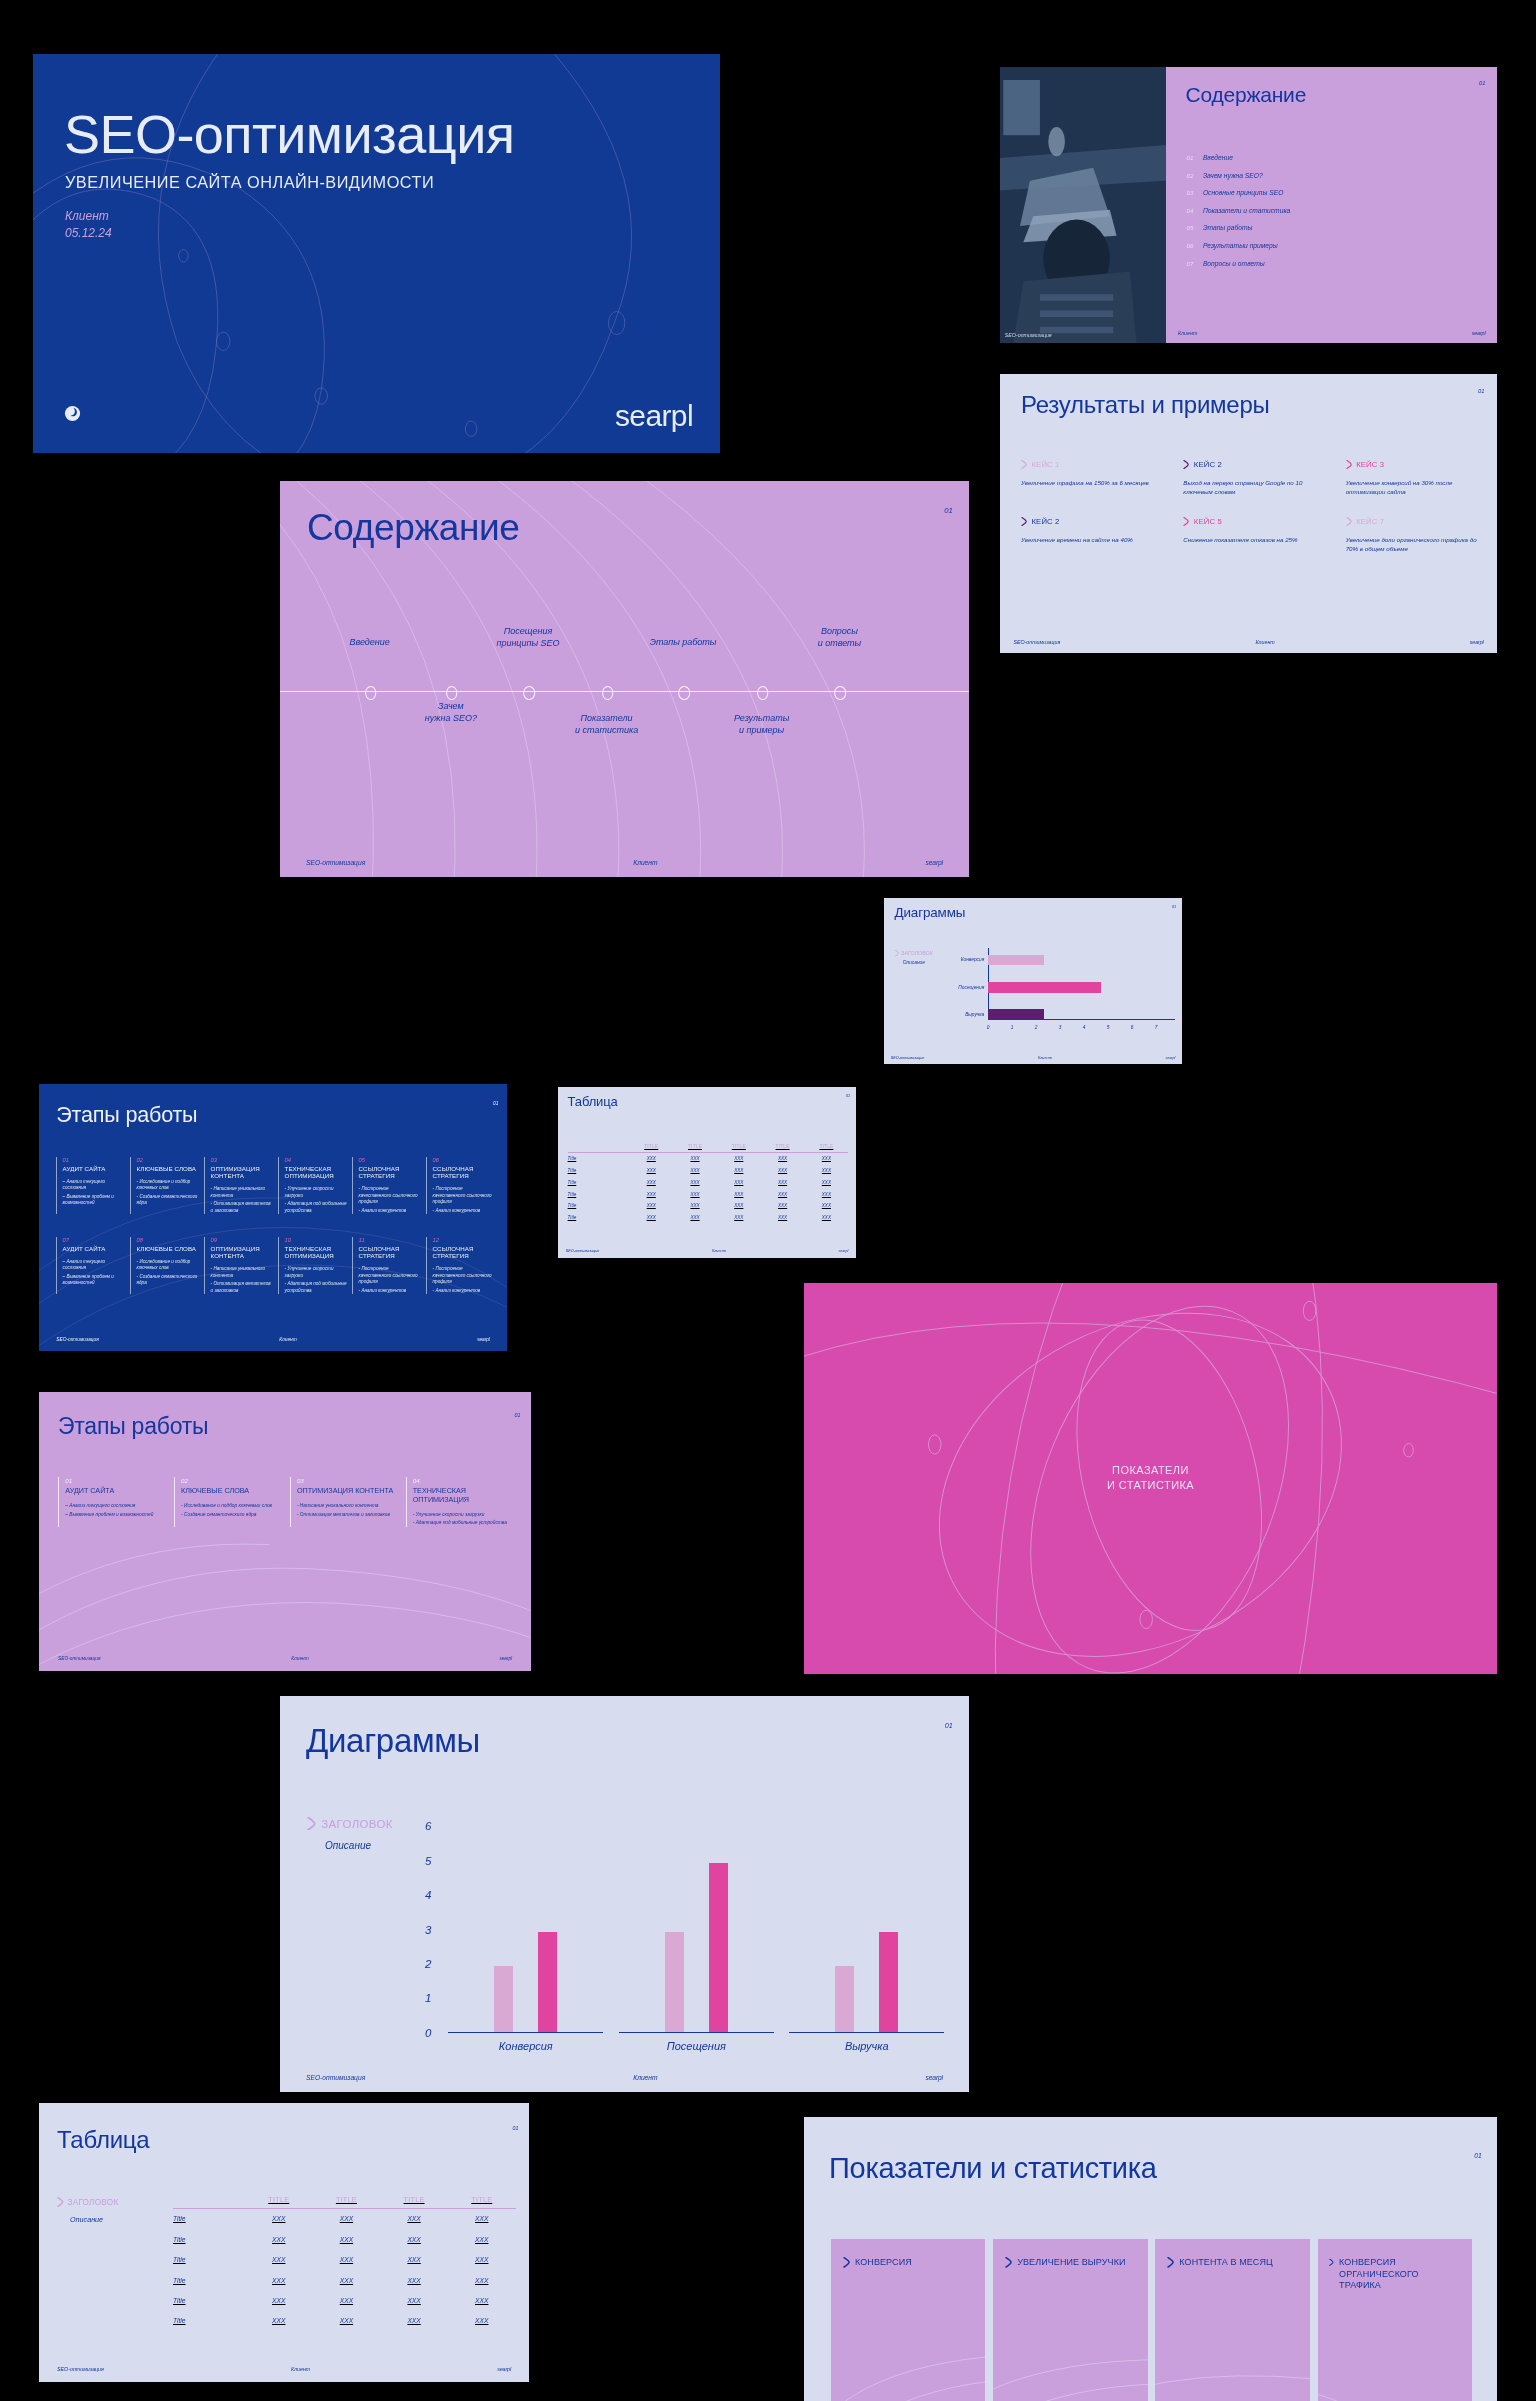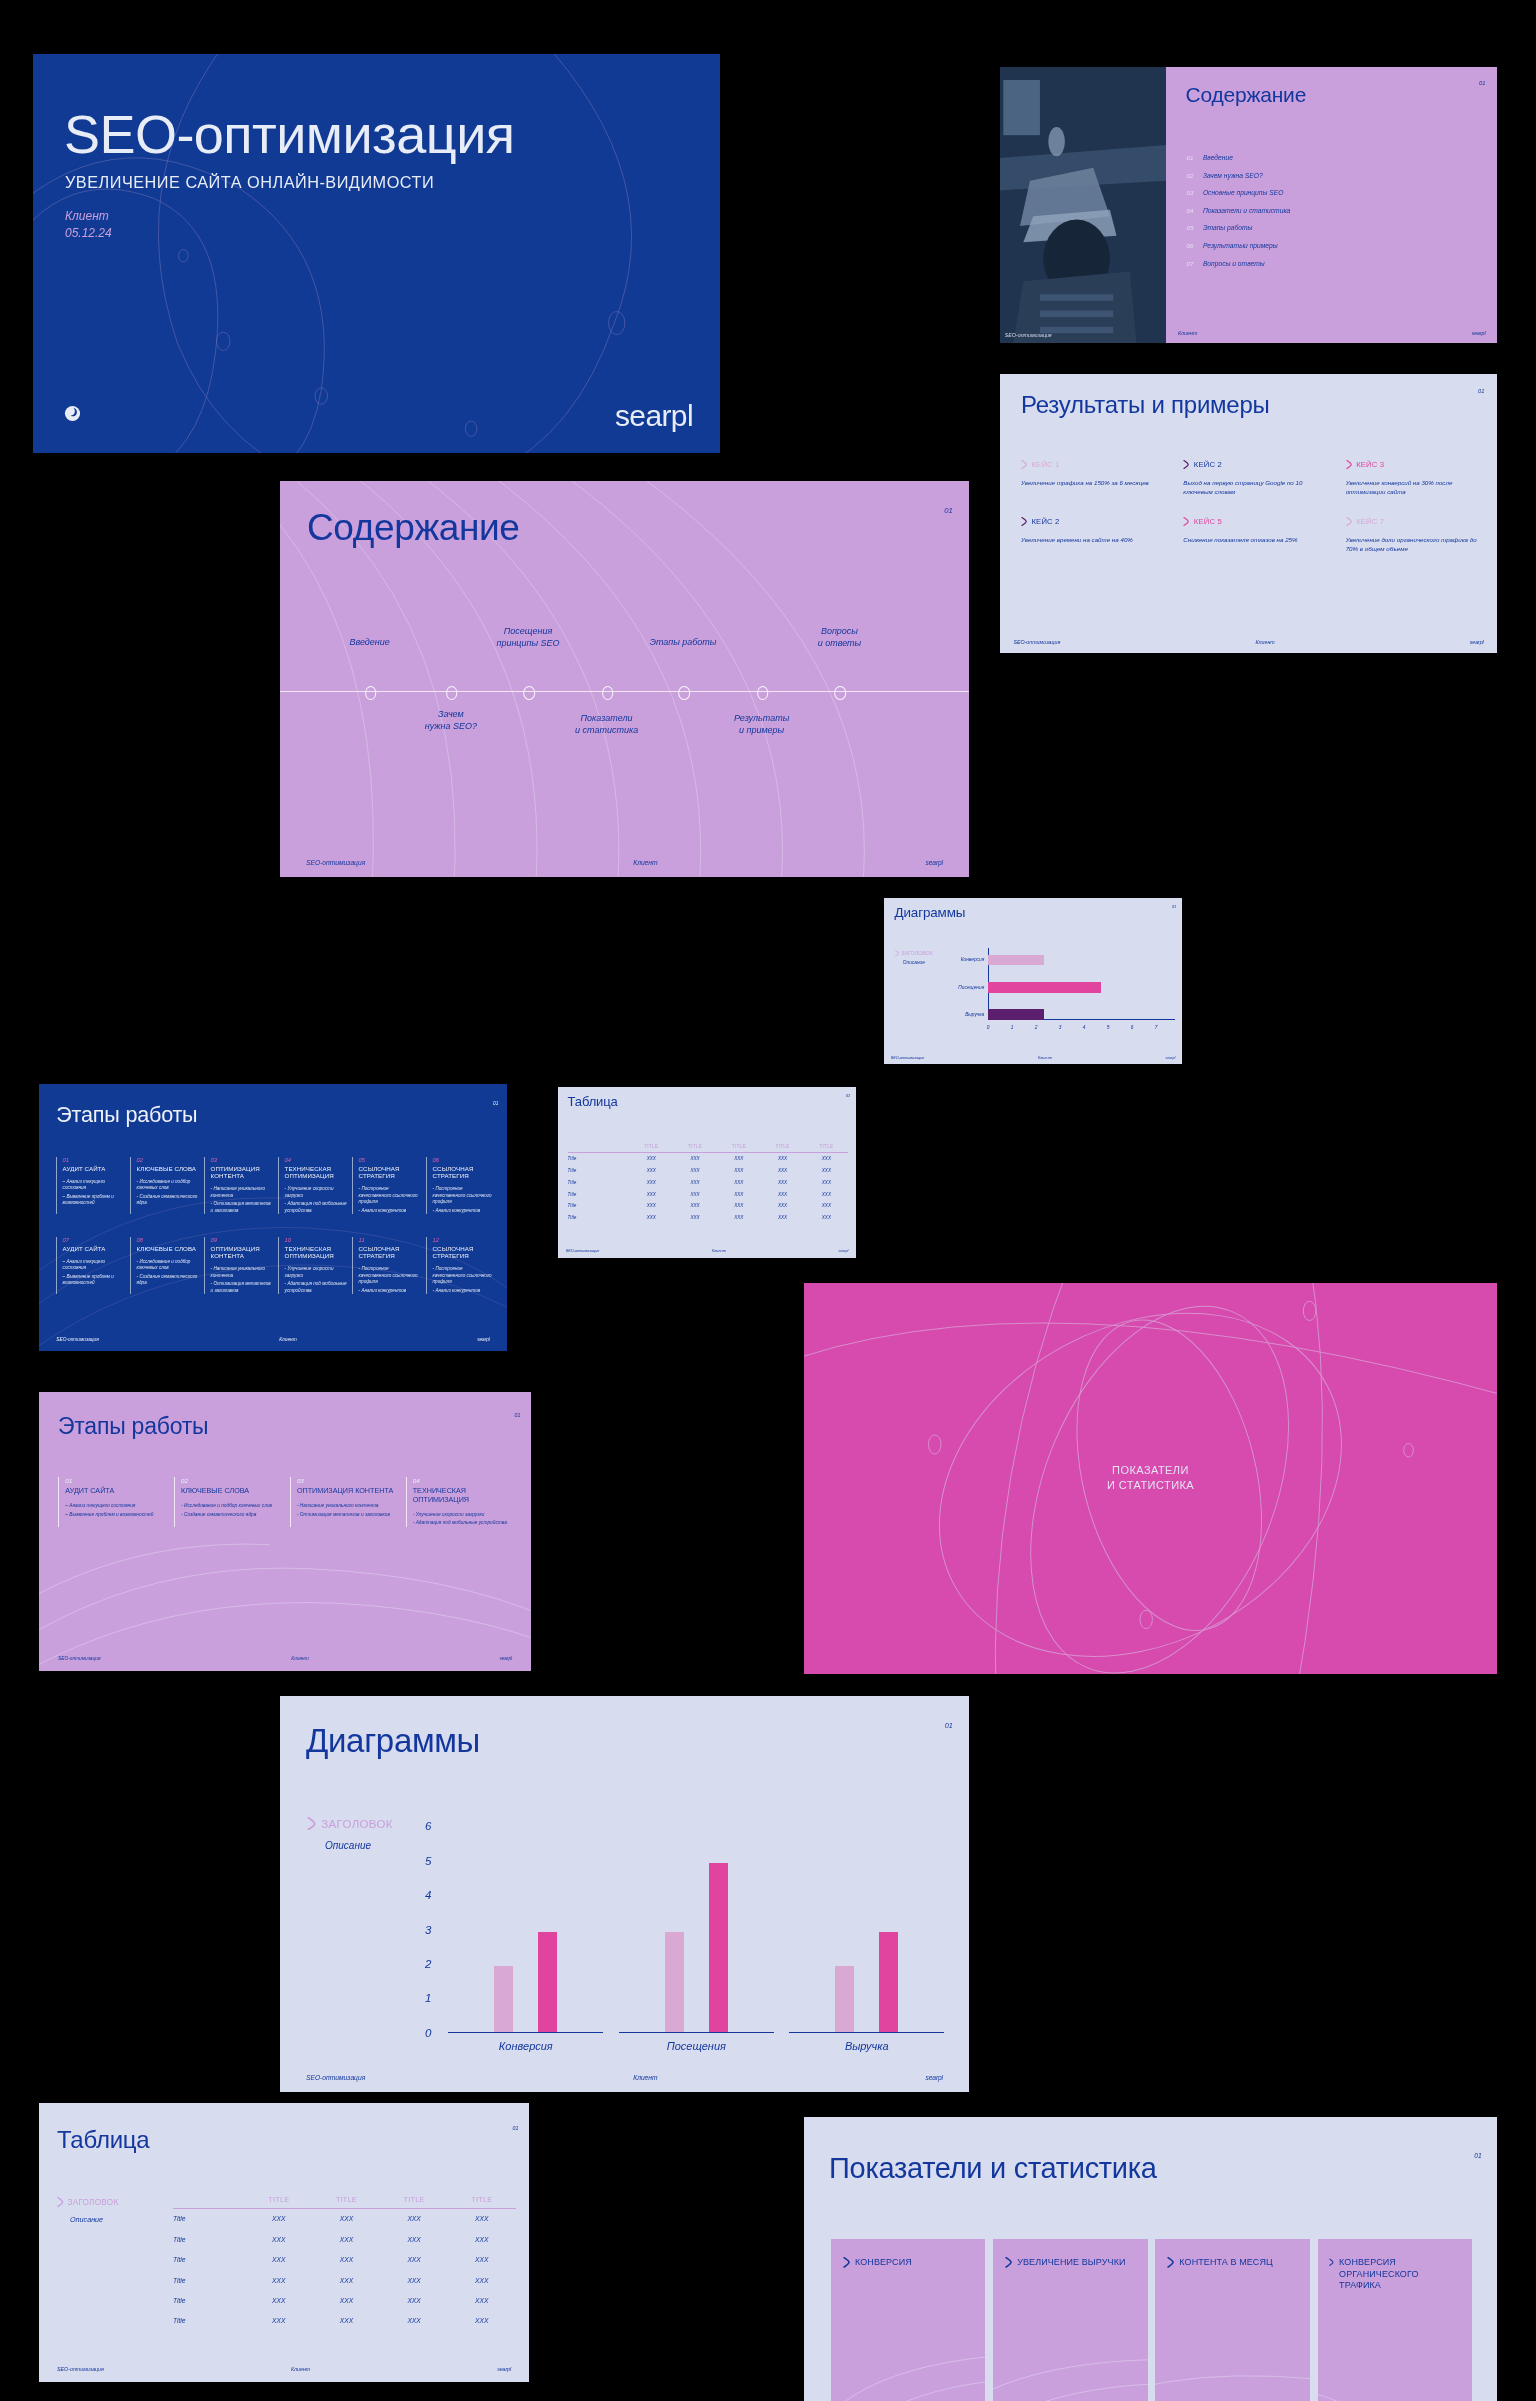--- a/index.html
+++ b/index.html
@@ -8,21 +8,21 @@
   .bg-blue{background:#103a93;}
   .bg-purple{background:#c9a0dc;}
   .bg-light{background:#d7dcef;}
   .bg-pink{background:#d64bad;}
   .deco{position:absolute;inset:0;pointer-events:none;}
   .ttl{font-weight:400;letter-spacing:-0.01em;line-height:1;}
   .pgnum{position:absolute;font-style:italic;}
   .foot{position:absolute;bottom:0;left:0;right:0;display:flex;justify-content:space-between;align-items:flex-end;font-style:italic;}
   .logo-word{font-weight:400;letter-spacing:-0.02em;}
   .chev{display:inline-block;vertical-align:middle;}
-  table{border-collapse:collapse;width:100%;}
+  table{border-collapse:collapse;width:100%;text-decoration:underline;}
   td,th{font-weight:400;text-align:center;}
 
   
   #s1{left:33px;top:54px;width:687px;height:399px;}
   #s1 .h1{position:absolute;left:31px;top:53px;font-size:54px;color:#e8ecf7;}
   #s1 .sub{position:absolute;left:32px;top:119px;font-size:16.3px;letter-spacing:.03em;color:#e8ecf7;}
   #s1 .meta{position:absolute;left:32px;top:154px;font-size:12px;line-height:1.45;color:#c9a0dc;font-style:italic;}
   #s1 .mark{position:absolute;left:30px;bottom:28px;}
   #s1 .wm{position:absolute;right:27px;bottom:20px;font-size:30px;color:#e8ecf7;}
 
@@ -321,21 +321,21 @@
   <div class="pgnum">01</div>
   <div class="axis"></div>
   <div class="node" style="left:13.0%"></div>
   <div class="node" style="left:24.8%"></div>
   <div class="node" style="left:36.0%"></div>
   <div class="node" style="left:47.4%"></div>
   <div class="node" style="left:58.5%"></div>
   <div class="node" style="left:69.9%"></div>
   <div class="node" style="left:81.2%"></div>
   <div class="lab" style="left:13.0%;top:155px">Введение</div>
-  <div class="lab" style="left:24.8%;top:227px;white-space:pre-line">Зачем
+  <div class="lab" style="left:24.8%;top:219px;white-space:pre-line">Зачем
 нужна SEO?</div>
   <div class="lab" style="left:36.0%;top:144px;white-space:pre-line">Посещения
 принципы SEO</div>
   <div class="lab" style="left:47.4%;top:231px;white-space:pre-line">Показатели
 и статистика</div>
   <div class="lab" style="left:58.5%;top:155px">Этапы работы</div>
   <div class="lab" style="left:69.9%;top:231px;white-space:pre-line">Результаты
 и примеры</div>
   <div class="lab" style="left:81.2%;top:144px;white-space:pre-line">Вопросы
 и ответы</div>

